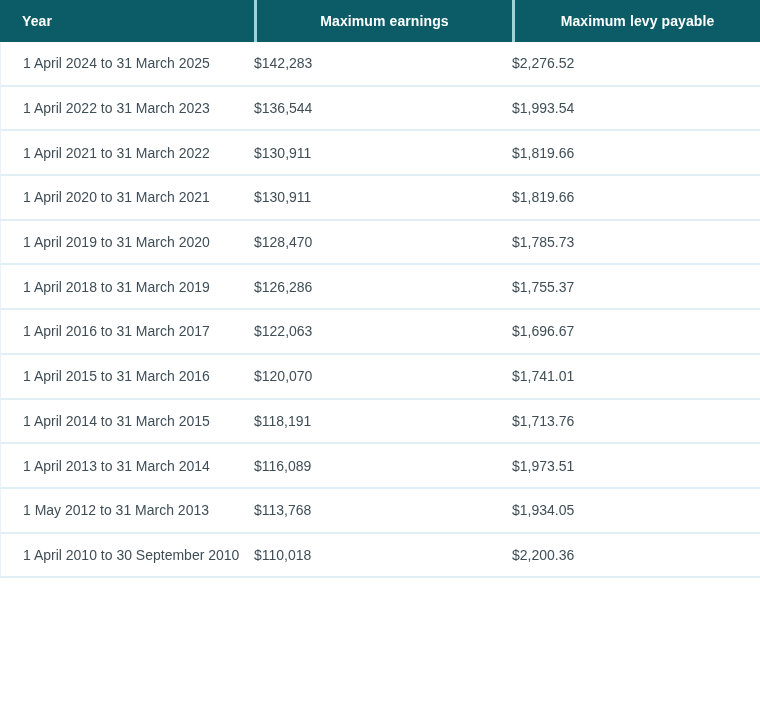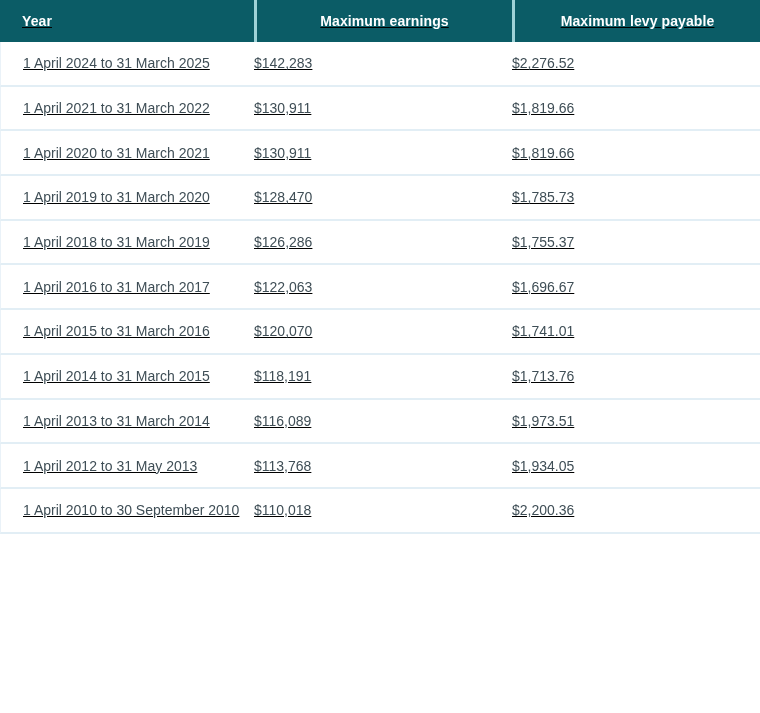--- a/index.html
+++ b/index.html
@@ -12,21 +12,20 @@
     width: 760px;
     height: 713px;
     overflow: hidden;
     background: #ffffff;
   }
   table.levy-table {
     width: 760px;
     border-collapse: separate;
     border-spacing: 0;
     table-layout: fixed;
-    text-decoration: underline;
   }
   col.c-year  { width: 254px; }
   col.c-earn  { width: 258px; }
   col.c-levy  { width: 248px; }
 
   table.levy-table thead th {
     background: #0b5c66;
     color: #ffffff;
     font-size: 14px;
     font-weight: bold;
@@ -80,20 +79,25 @@
       </tr>
     </thead>
     <tbody>
   <tr>
     <td class="cell-year">1 April 2024 to 31 March 2025</td>
     <td class="cell-earn">$142,283</td>
     <td class="cell-levy">$2,276.52</td>
   </tr>
 
 
+  <tr>
+    <td class="cell-year">1 April 2022 to 31 March 2023</td>
+    <td class="cell-earn">$136,544</td>
+    <td class="cell-levy">$1,993.54</td>
+  </tr>
 
   <tr>
     <td class="cell-year">1 April 2021 to 31 March 2022</td>
     <td class="cell-earn">$130,911</td>
     <td class="cell-levy">$1,819.66</td>
   </tr>
 
   <tr>
     <td class="cell-year">1 April 2020 to 31 March 2021</td>
     <td class="cell-earn">$130,911</td>
@@ -131,21 +135,21 @@
     <td class="cell-levy">$1,713.76</td>
   </tr>
 
   <tr>
     <td class="cell-year">1 April 2013 to 31 March 2014</td>
     <td class="cell-earn">$116,089</td>
     <td class="cell-levy">$1,973.51</td>
   </tr>
 
   <tr>
-    <td class="cell-year">1 April 2012 to 31 May 2013</td>
+    <td class="cell-year">1 May 2012 to 31 March 2013</td>
     <td class="cell-earn">$113,768</td>
     <td class="cell-levy">$1,934.05</td>
   </tr>
 
 
   <tr>
     <td class="cell-year">1 April 2010 to 30 September 2010</td>
     <td class="cell-earn">$110,018</td>
     <td class="cell-levy">$2,200.36</td>
   </tr>

